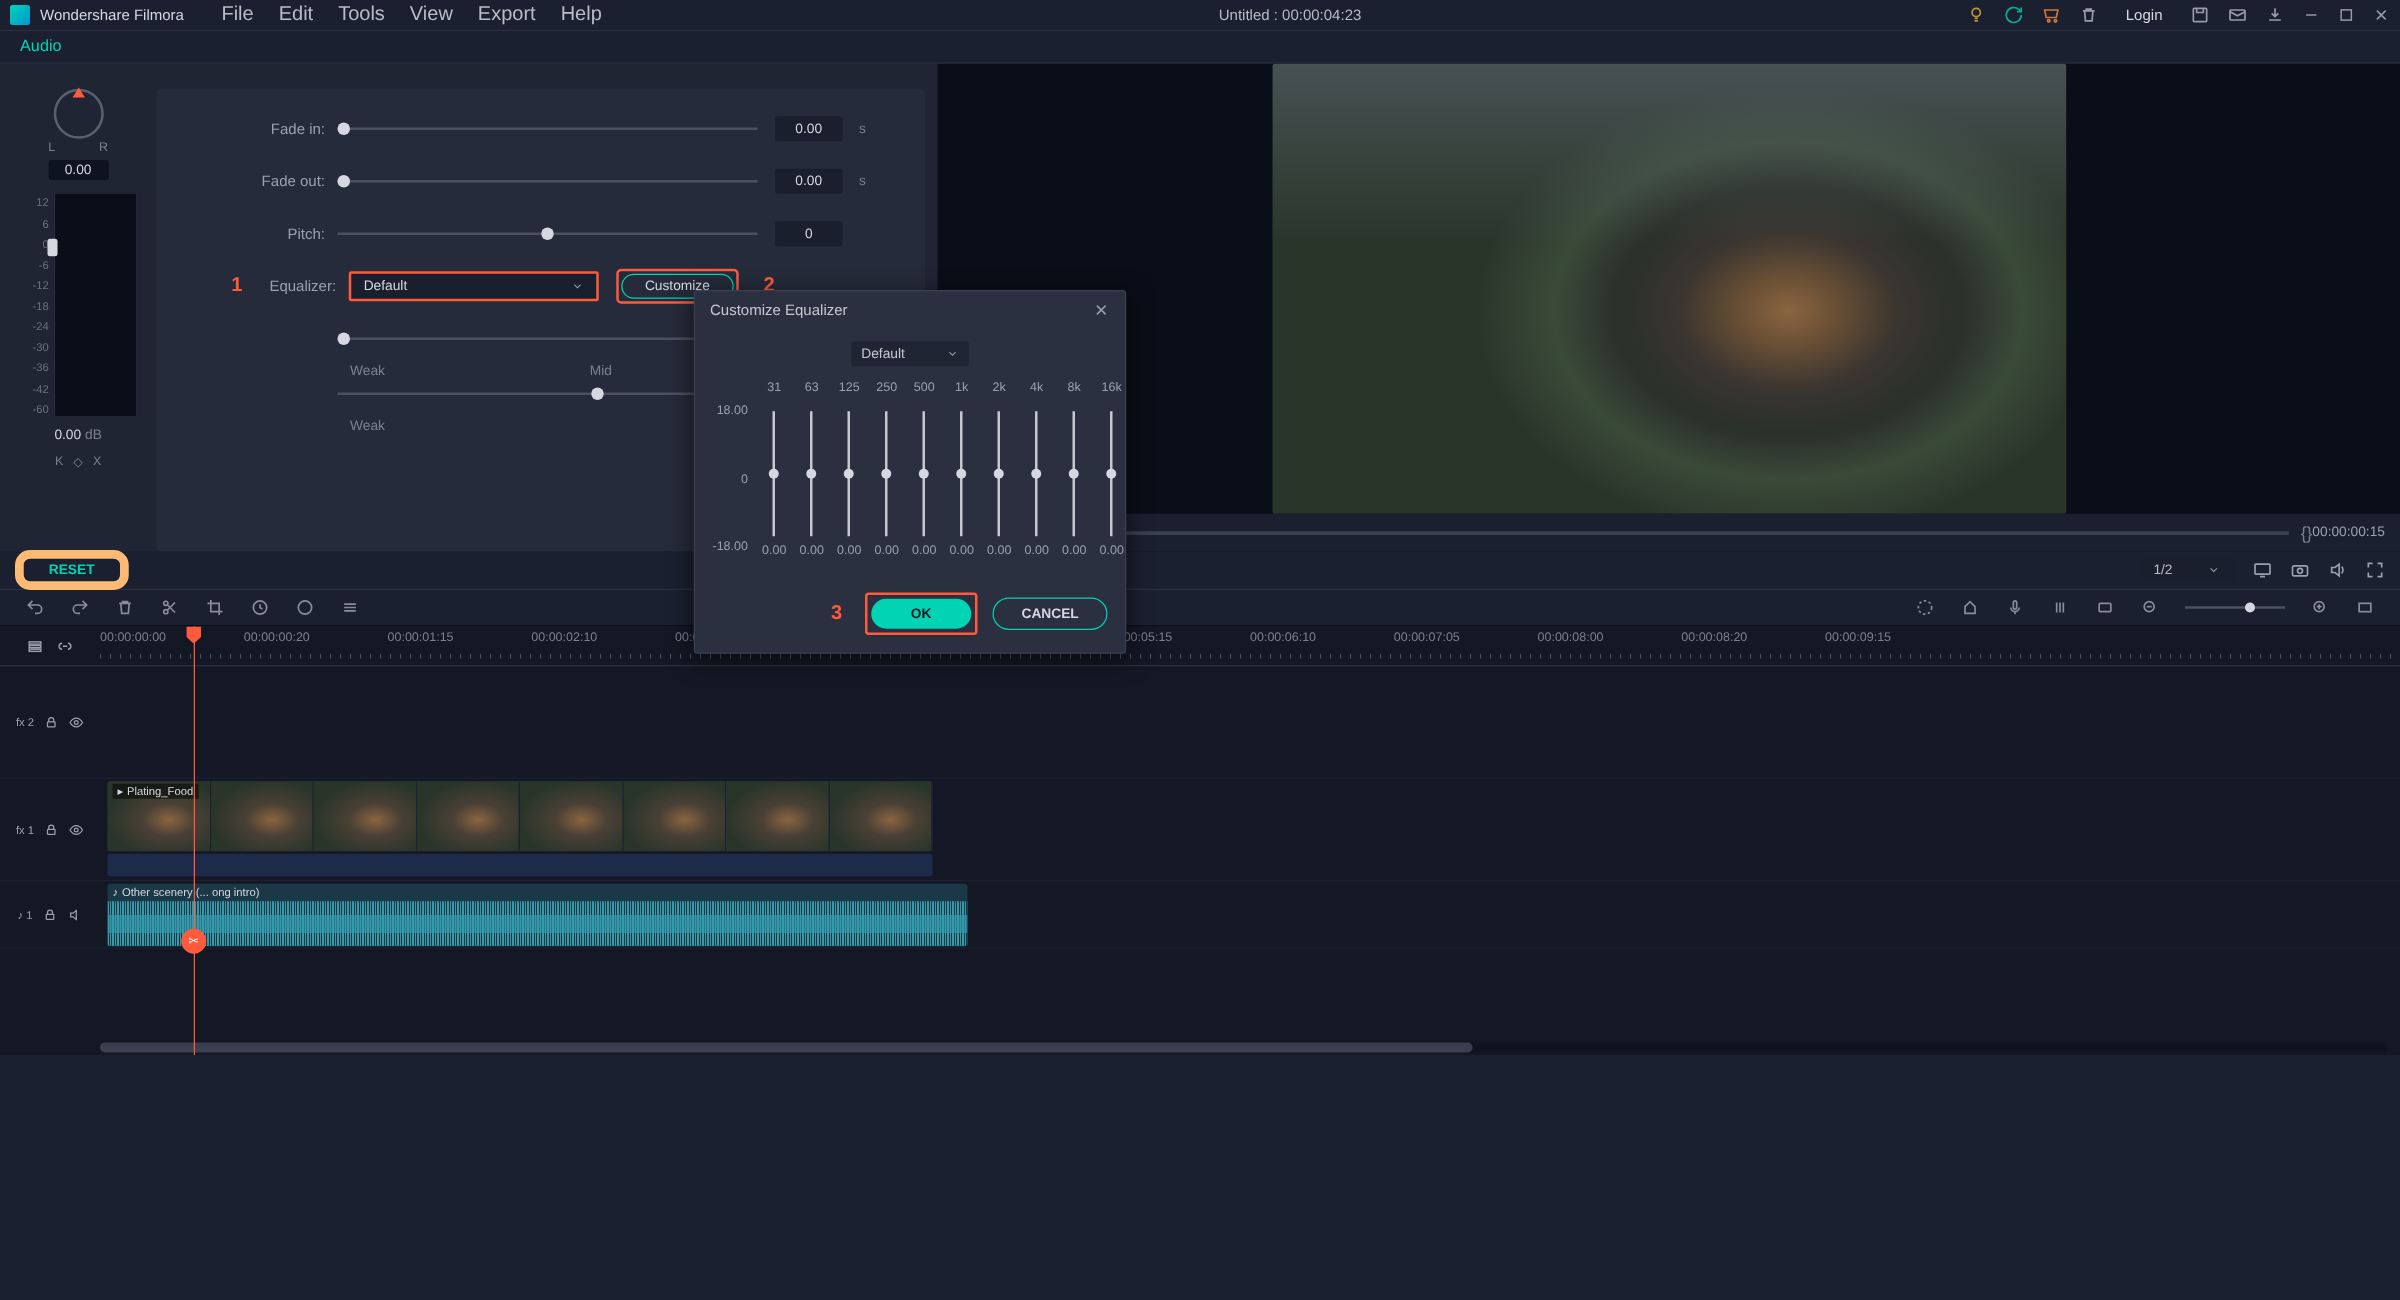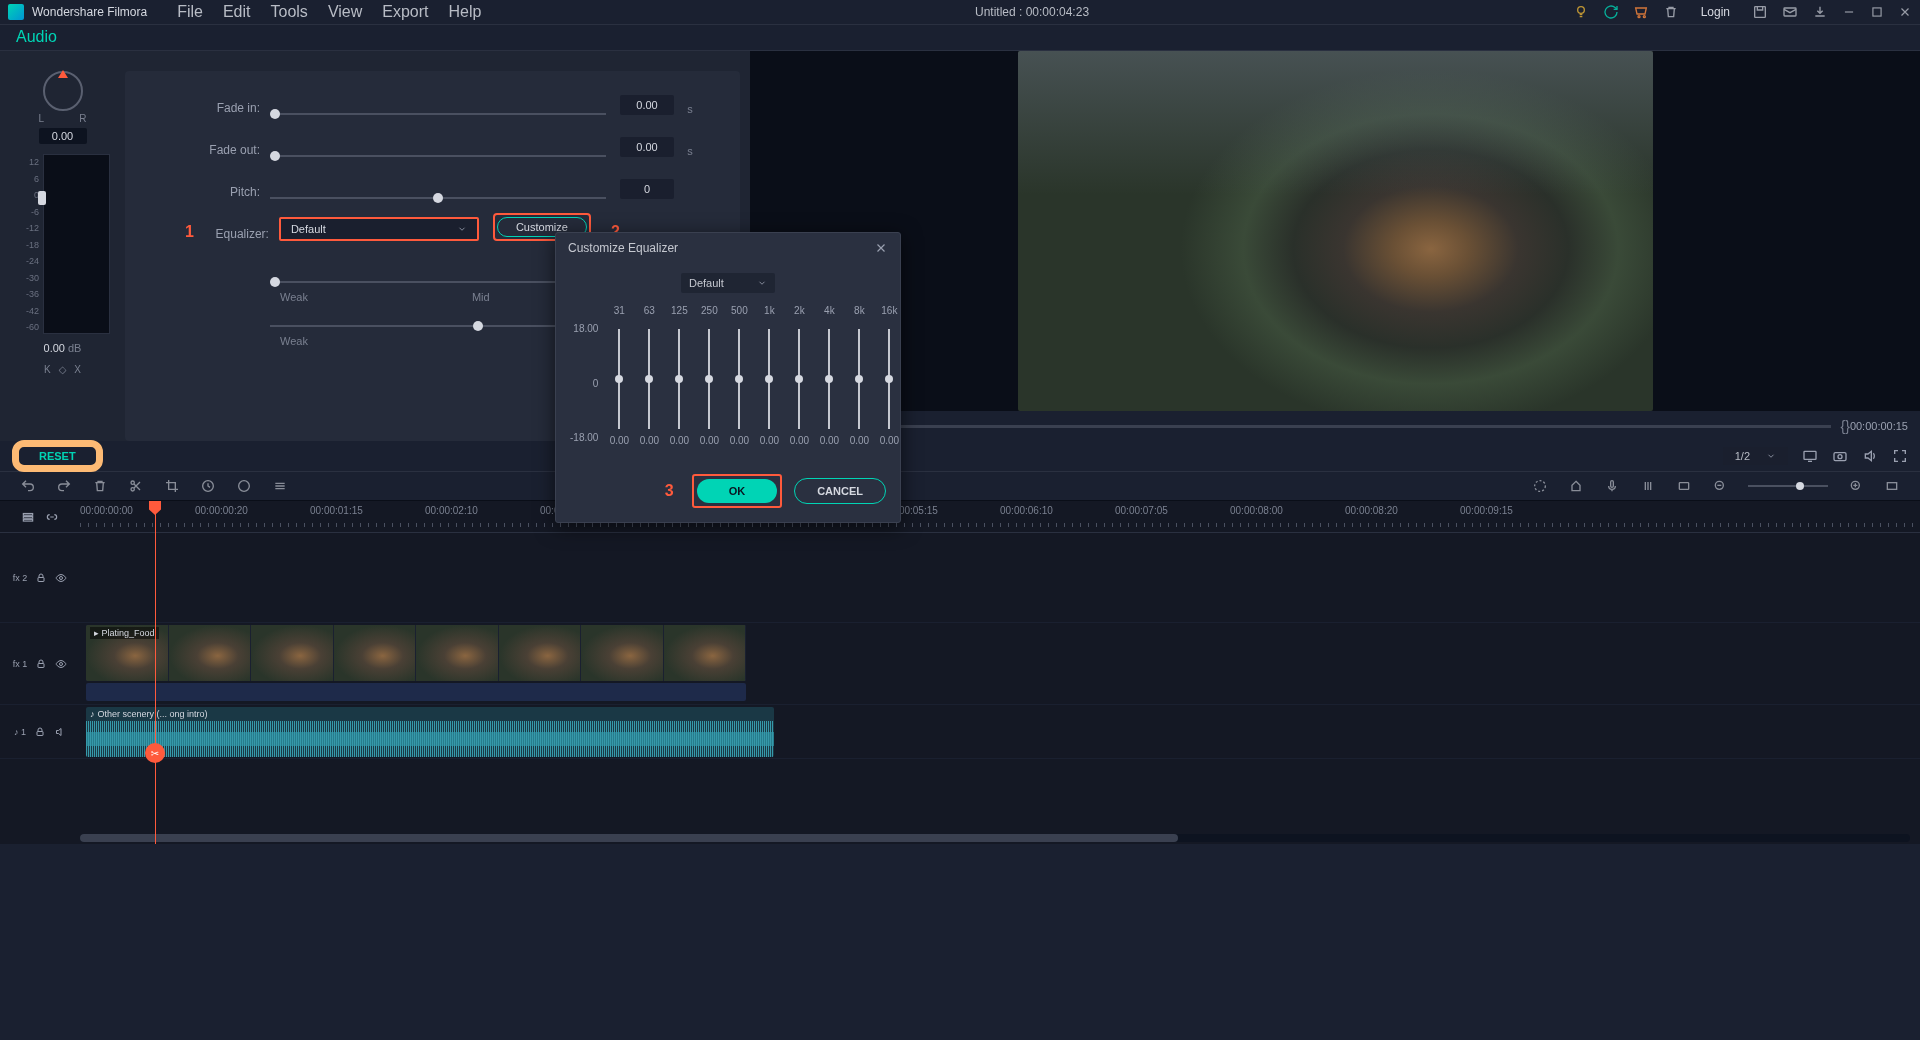--- a/index.html
+++ b/index.html
@@ -11,40 +11,40 @@
 .menubar .app-name { color: #d5d8e0; font-size: 12px; margin-right: 20px; }
 .menubar .menu-item { color: #b8bcc5; padding: 0 10px; font-size: 16px; cursor: pointer; }
 .menubar .title-center { flex: 1; text-align: center; color: #b8bcc5; font-size: 12px; }
 .menubar .right-icons { display: flex; align-items: center; gap: 14px; }
 .menubar .right-icons .icon { width: 16px; height: 16px; cursor: pointer; opacity: 0.8; color: #b8bcc5; }
 .menubar .right-icons .login { color: #d5d8e0; font-size: 12px; cursor: pointer; padding: 0 8px; }
 .win-btn { width: 14px; height: 14px; cursor: pointer; color: #b8bcc5; opacity: 0.8; }
 
 
 .tabs-row { height: 26px; background: #1a2030; display: flex; align-items: center; border-bottom: 1px solid #2a3040; }
-.tab { padding: 16px 16px; color: #00d4b5; border-bottom: 2px solid #fdba74; font-size: 16px; cursor: pointer; }
+.tab { padding: 16px 16px; color: #00d4b5; border-bottom: 2px solid #fdba74; font-size: 13px; cursor: pointer; }
 
 
 .main-area { display: flex; height: 390px; }
 .left-panel { width: 750px; background: #1f2533; padding: 20px 0 0 0; display: flex; }
 .meter-col { width: 125px; padding: 0 15px; }
 .pan-knob { width: 40px; height: 40px; border: 2px solid #5a6070; border-radius: 50%; margin: 0 auto; position: relative; }
 .pan-knob::after { content: ""; position: absolute; top: -3px; left: 50%; transform: translateX(-50%); width: 0; height: 0; border-left: 5px solid transparent; border-right: 5px solid transparent; border-bottom: 8px solid #ff5a3c; }
 .pan-labels { display: flex; justify-content: space-between; width: 48px; margin: 2px auto; font-size: 10px; color: #7a8090; }
 .pan-value { background: #0d1320; color: #d5d8e0; text-align: center; width: 48px; margin: 4px auto; padding: 2px 0; font-size: 11px; border-radius: 2px; }
 .db-meter { margin-top: 10px; display: flex; }
 .db-scale { width: 24px; text-align: right; font-size: 9px; color: #6a7080; line-height: 16.5px; }
 .db-bars { flex: 1; height: 180px; background: #0a0e18; margin-left: 4px; border: 1px solid #2a3040; position: relative; }
 .db-handle { position: absolute; left: -6px; top: 36px; width: 8px; height: 14px; background: #d5d8e0; border-radius: 2px; }
 .db-value { text-align: center; margin-top: 6px; font-size: 11px; color: #d5d8e0; }
 .db-unit { color: #7a8090; }
 .db-keyframes { display: flex; justify-content: center; gap: 8px; margin-top: 10px; font-size: 10px; color: #7a8090; }
 
 .controls-col { flex: 1; background: #252b3a; padding: 20px 40px; border-radius: 4px; margin-right: 10px; }
-.ctrl-row { display: flex; align-items: flex-end; margin-bottom: 18px; height: 24px; }
+.ctrl-row { display: flex; align-items: center; margin-bottom: 18px; height: 24px; }
 .ctrl-label { width: 105px; text-align: right; color: #9aa0b0; font-size: 12px; padding-right: 10px; }
 .ctrl-slider { flex: 1; height: 2px; background: #4a5060; position: relative; margin-right: 14px; }
 .ctrl-slider .thumb { position: absolute; width: 10px; height: 10px; background: #d5d8e0; border-radius: 50%; top: -4px; left: 0; }
 .ctrl-slider .thumb.center { left: 50%; transform: translateX(-50%); }
 .ctrl-value { width: 54px; background: #1a1f2e; color: #d5d8e0; text-align: center; padding: 4px 0; font-size: 11px; border-radius: 2px; }
 .ctrl-unit { width: 20px; text-align: center; color: #7a8090; font-size: 11px; margin-left: 6px; }
 .ctrl-select { flex: 0 0 200px; display: flex; align-items: center; justify-content: space-between; background: #1a1f2e; padding: 4px 10px; border-radius: 2px; border: 2px solid #ff5a3c; font-size: 11px; color: #d5d8e0; }
 .btn-customize { border: 2px solid #ff5a3c; border-radius: 4px; padding: 2px; margin-left: 14px; }
 .btn-customize-inner { border: 1px solid #00d4b5; border-radius: 12px; padding: 3px 18px; color: #d5d8e0; font-size: 11px; cursor: pointer; }
 .annot-num { color: #ff5a3c; font-size: 16px; font-weight: bold; margin: 0 20px; }
@@ -58,21 +58,21 @@
 .preview-controls { position: absolute; bottom: 0; left: 0; right: 0; height: 30px; display: flex; align-items: center; padding: 0 12px; background: #1a2030; }
 .preview-scrub { flex: 1; height: 3px; background: #3a4050; margin: 0 10px; position: relative; }
 .preview-scrub .handle { position: absolute; left: 2px; top: -3px; width: 8px; height: 8px; background: #d5d8e0; border-radius: 50%; }
 .preview-right { font-size: 11px; color: #9aa0b0; display: flex; align-items: center; gap: 8px; }
 .preview-mark { color: #7a8090; font-size: 14px; }
 
 
 .mid-row { height: 30px; display: flex; align-items: center; padding: 0 12px; justify-content: space-between; }
 .btn-reset { border: 7px solid #fdba74; border-radius: 12px; padding: 3px 20px; color: #00d4b5; font-size: 11px; font-weight: bold; cursor: pointer; }
 .speed-right { display: flex; align-items: center; gap: 14px; }
-.speed-select { background: #1a1f2e; padding: 3px 12px; border-radius: 2px; font-size: 11px; display: flex; align-items: center; gap: 16px; }
+.speed-select { background: #1a1f2e; padding: 3px 12px; border-radius: 2px; font-size: 11px; display: flex; align-items: center; gap: 28px; }
 
 
 .toolbar { height: 30px; display: flex; align-items: center; padding: 0 20px; gap: 20px; border-top: 1px solid #2a3040; border-bottom: 1px solid #0a0e18; }
 .toolbar .icon { width: 16px; height: 16px; cursor: pointer; opacity: 0.7; color: #b8bcc5; }
 .toolbar .spacer { flex: 1; }
 .zoom-slider { width: 80px; height: 2px; background: #4a5060; position: relative; }
 .zoom-slider .thumb { position: absolute; width: 8px; height: 8px; background: #d5d8e0; border-radius: 50%; top: -3px; left: 60%; }
 
 
 .timeline { background: #141824; height: 343px; position: relative; overflow: hidden; }

